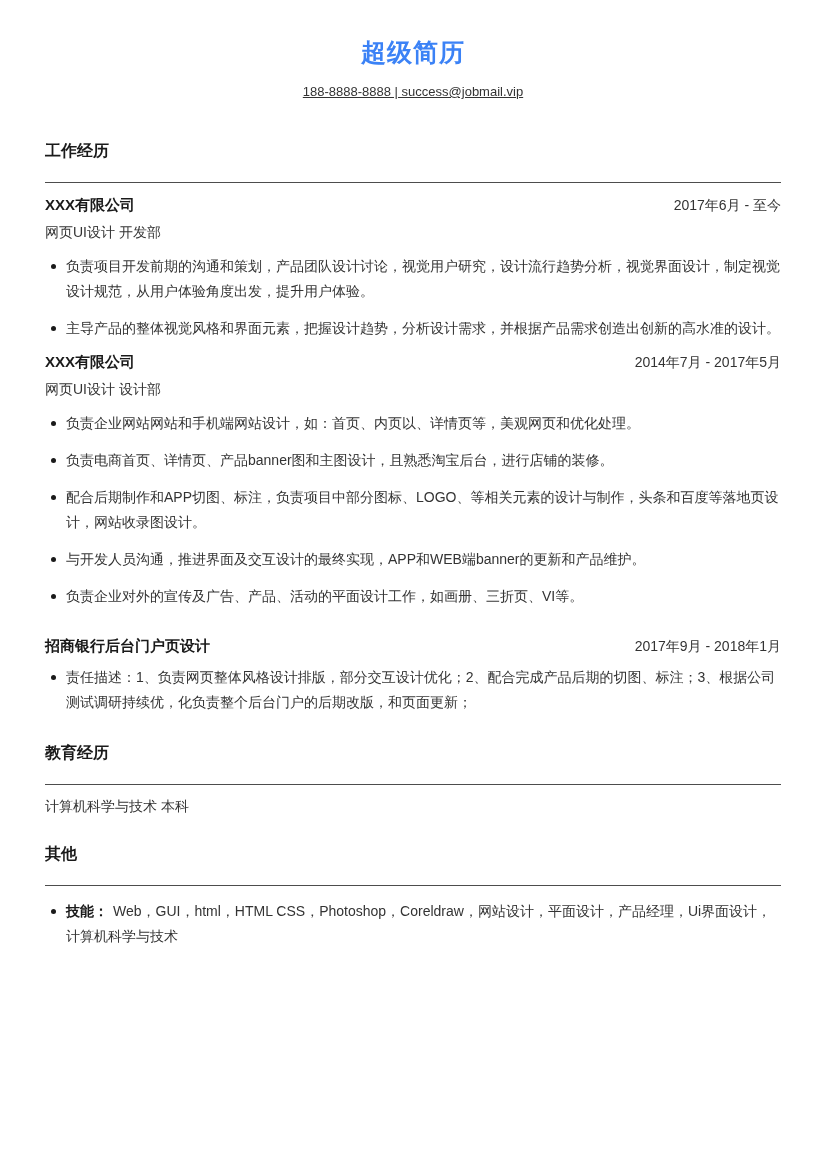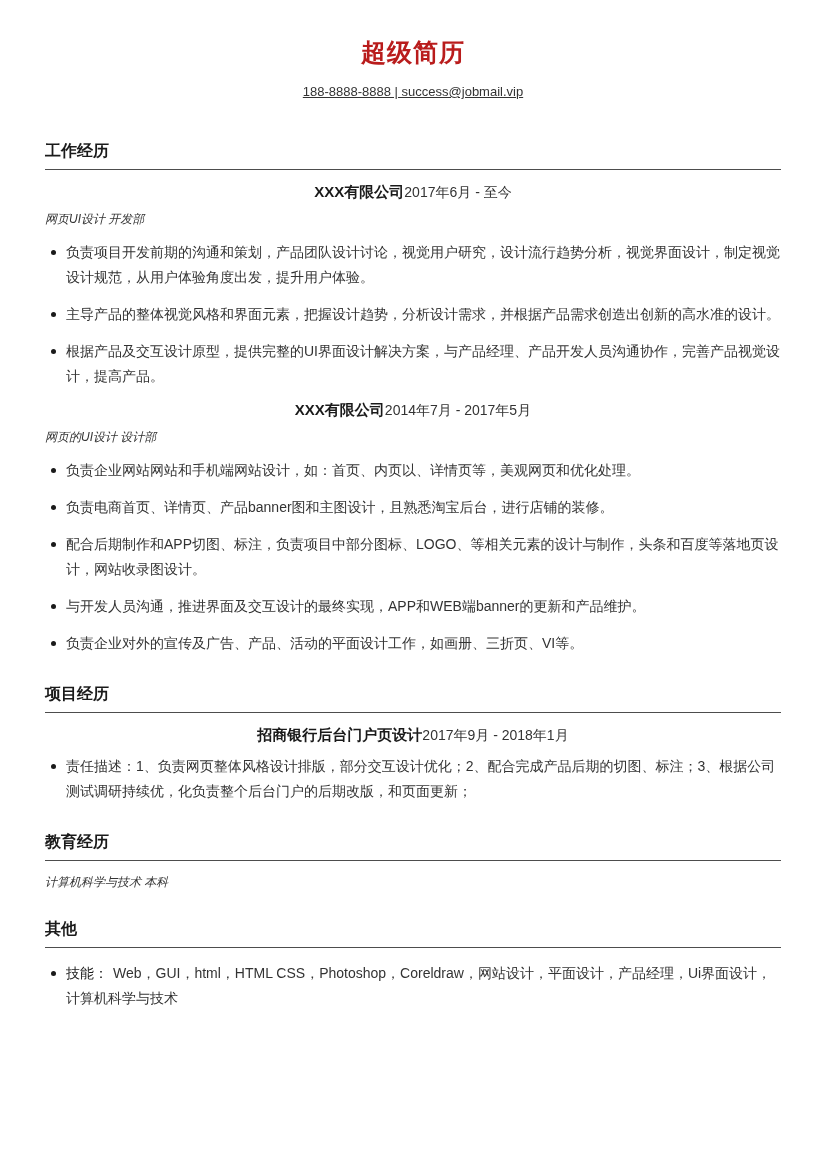--- a/index.html
+++ b/index.html
@@ -13,63 +13,62 @@
     min-height: 1169px;
     margin: 0 auto;
     background: #ffffff;
     padding: 36px 45px 40px 45px;
   }
   
   .doc-header { text-align: center; margin-bottom: 42px; }
   .doc-title {
     font-size: 25px;
     font-weight: bold;
-    color: #b91c1c;
+    color: #3b82f6;
     letter-spacing: 1px;
     margin-bottom: 15px;
   }
   .doc-contact {
     font-size: 13px;
     color: #333333;
     text-decoration: underline;
   }
   
   .section { margin-bottom: 28px; }
   .section-heading {
     font-size: 16px;
     font-weight: bold;
     color: #1a1a1a;
-    padding-bottom: 7px;
+    padding-bottom: 20px;
     border-bottom: 1px solid #4d4d4d;
     margin-bottom: 13px;
   }
   
   .entry { margin-bottom: 6px; }
   .entry-row {
     display: flex;
-    justify-content: center;
+    justify-content: space-between;
     align-items: baseline;
     margin-bottom: 9px;
     margin-top: 2px;
   }
   .entry-title {
     font-size: 15px;
     font-weight: bold;
     color: #1a1a1a;
   }
   .entry-date {
     font-size: 14px;
     color: #333333;
     white-space: nowrap;
   }
   .entry-sub {
-    font-size: 12px;
+    font-size: 14px;
     color: #333333;
     margin-bottom: 12px;
-    font-style: italic;
   }
   
   ul.bullets { list-style: none; margin: 2px 0 4px 0; }
   ul.bullets li {
     position: relative;
     padding-left: 21px;
     font-size: 14px;
     line-height: 25px;
     margin-bottom: 12px;
     color: #333333;
@@ -78,21 +77,21 @@
     content: "";
     position: absolute;
     left: 6px;
     top: 10px;
     width: 5px;
     height: 5px;
     border-radius: 50%;
     background: #1a1a1a;
   }
   .bullet-label {
-    font-weight: normal;
+    font-weight: bold;
     color: #1a1a1a;
     margin-right: 5px;
   }
 </style>
 </head>
 <body>
 
 <div class="page">
 
   <div class="doc-header">
@@ -105,42 +104,40 @@
 
     <div class="entry">
       <div class="entry-row">
         <span class="entry-title">XXX有限公司</span>
         <span class="entry-date">2017年6月 - 至今</span>
       </div>
       <div class="entry-sub">网页UI设计 开发部</div>
       <ul class="bullets">
         <li><span>负责项目开发前期的沟通和策划，产品团队设计讨论，视觉用户研究，设计流行趋势分析，视觉界面设计，制定视觉设计规范，从用户体验角度出发，提升用户体验。</span></li>
         <li><span>主导产品的整体视觉风格和界面元素，把握设计趋势，分析设计需求，并根据产品需求创造出创新的高水准的设计。</span></li>
-        <li><span>根据产品及交互设计原型，提供完整的UI界面设计解决方案，与产品经理、产品开发人员沟通协作，完善产品视觉设计，提高产品。</span></li>
       </ul>
     </div>
 
     <div class="entry">
       <div class="entry-row">
         <span class="entry-title">XXX有限公司</span>
         <span class="entry-date">2014年7月 - 2017年5月</span>
       </div>
-      <div class="entry-sub">网页的UI设计 设计部</div>
+      <div class="entry-sub">网页UI设计 设计部</div>
       <ul class="bullets">
         <li><span>负责企业网站网站和手机端网站设计，如：首页、内页以、详情页等，美观网页和优化处理。</span></li>
         <li><span>负责电商首页、详情页、产品banner图和主图设计，且熟悉淘宝后台，进行店铺的装修。</span></li>
         <li><span>配合后期制作和APP切图、标注，负责项目中部分图标、LOGO、等相关元素的设计与制作，头条和百度等落地页设计，网站收录图设计。</span></li>
         <li><span>与开发人员沟通，推进界面及交互设计的最终实现，APP和WEB端banner的更新和产品维护。</span></li>
         <li><span>负责企业对外的宣传及广告、产品、活动的平面设计工作，如画册、三折页、VI等。</span></li>
       </ul>
     </div>
   </div>
 
   <div class="section">
-    <div class="section-heading">项目经历</div>
 
     <div class="entry">
       <div class="entry-row">
         <span class="entry-title">招商银行后台门户页设计</span>
         <span class="entry-date">2017年9月 - 2018年1月</span>
       </div>
       <ul class="bullets">
         <li><span>责任描述：1、负责网页整体风格设计排版，部分交互设计优化；2、配合完成产品后期的切图、标注；3、根据公司测试调研持续优，化负责整个后台门户的后期改版，和页面更新；</span></li>
       </ul>
     </div>

